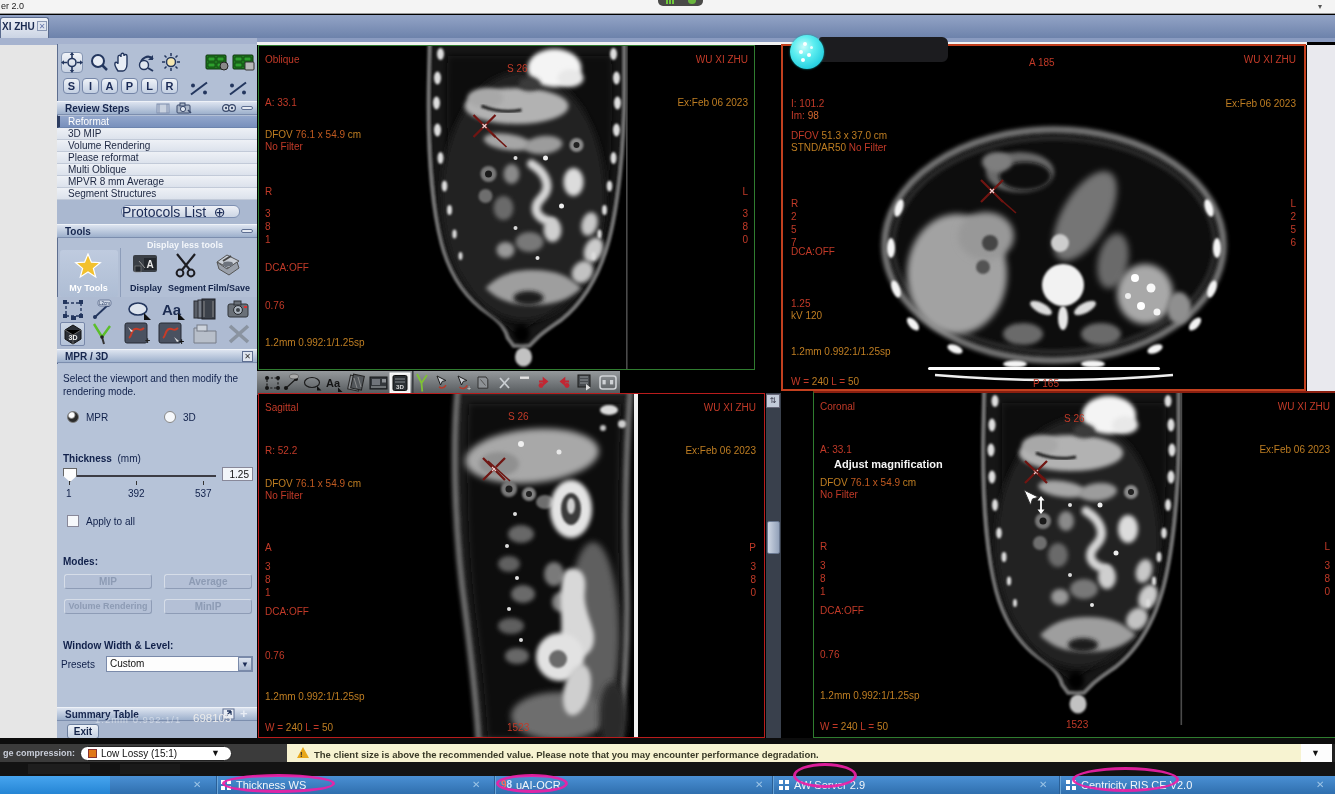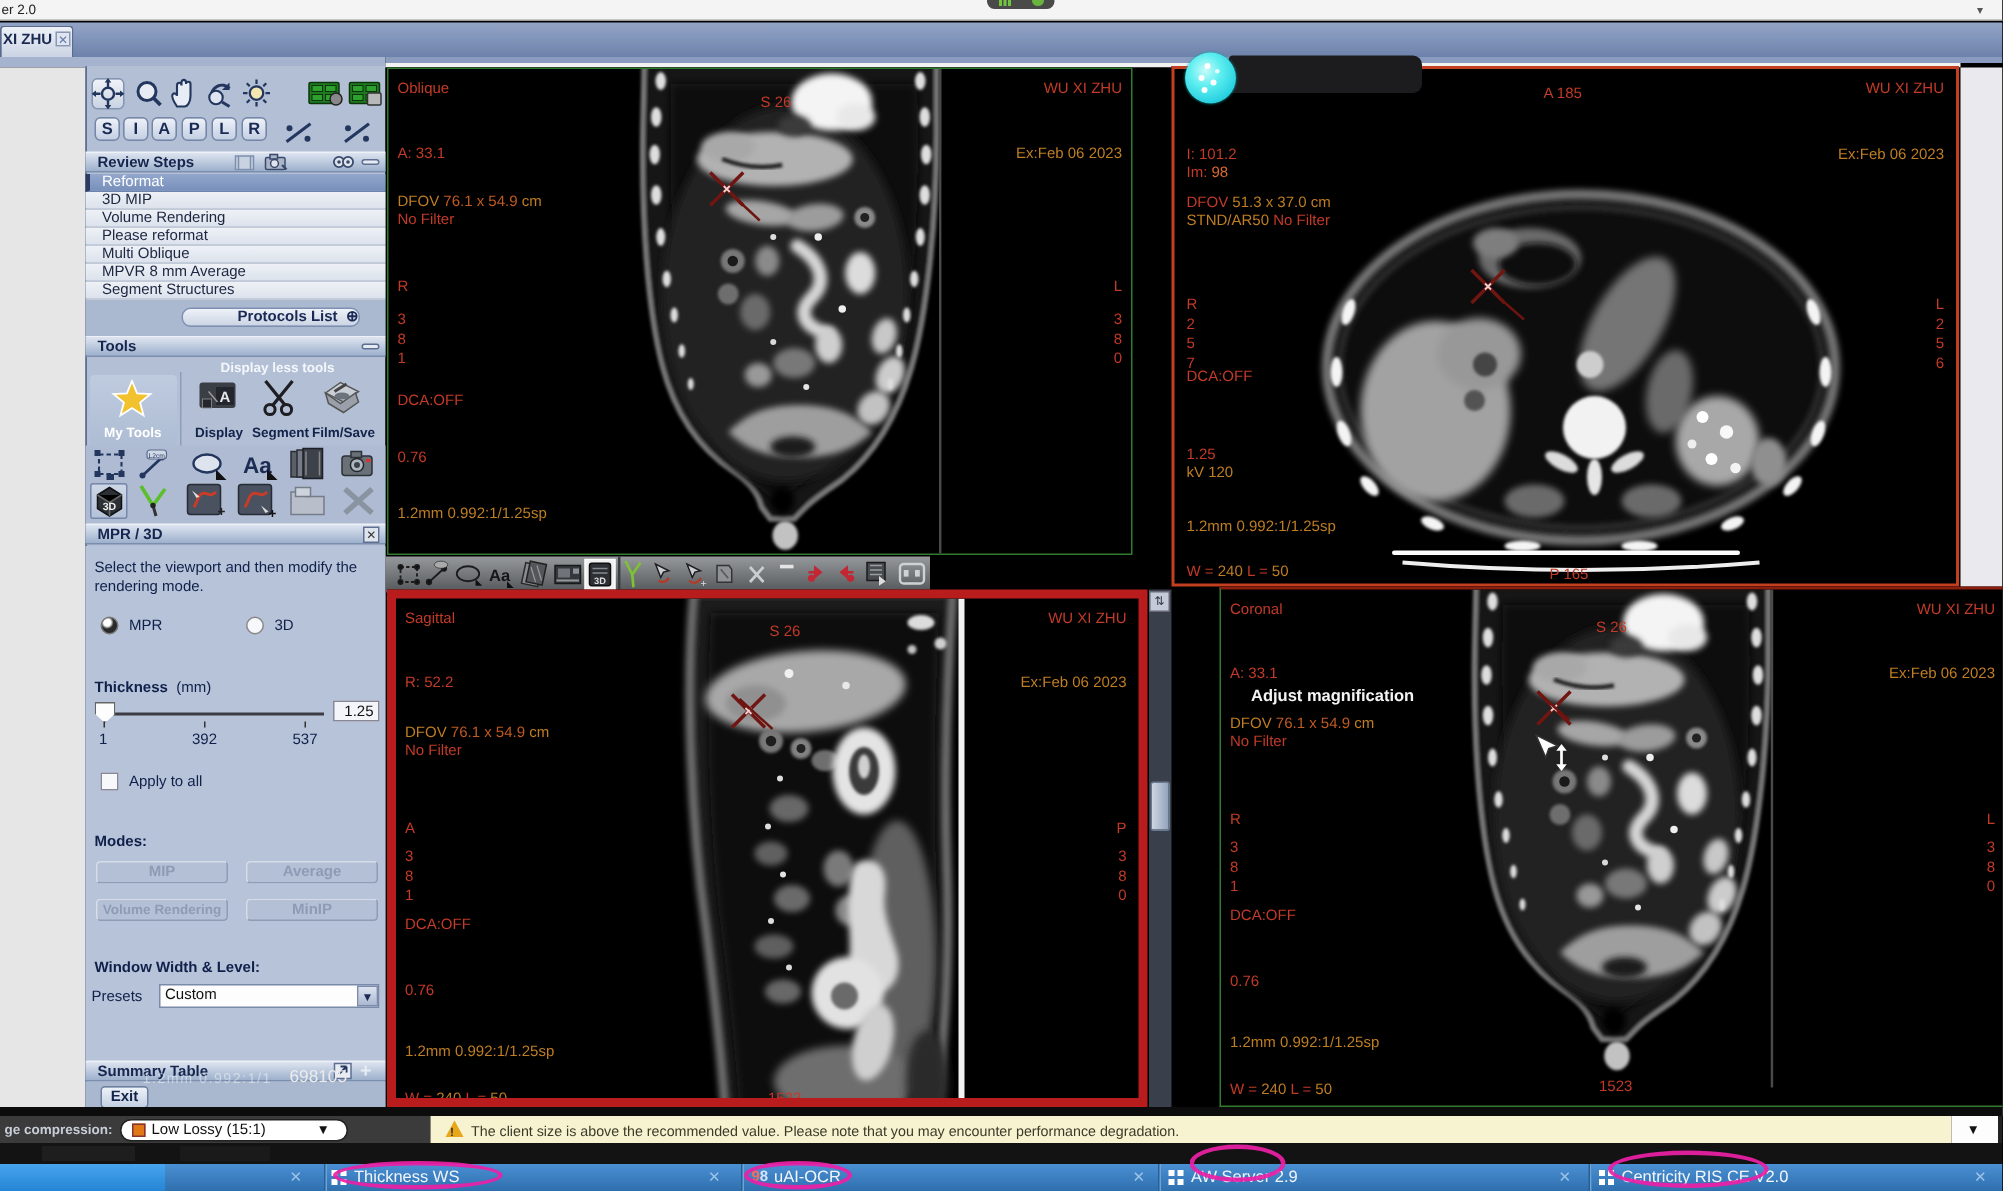--- a/index.html
+++ b/index.html
@@ -123,21 +123,21 @@
 <div class="abs" style="left:241px;top:106px;width:12px;height:4px;background:#e6ebf3;border:1px solid #5e6f92;border-radius:2px"></div>
 
 <div class="rsrow" style="top:116px;background:linear-gradient(#93a7cc,#7890bc);color:#fff;border-bottom-color:#6c84ae;border-left:3px solid #2c3c60;padding-left:8px">Reformat</div>
 <div class="rsrow" style="top:128px">3D MIP</div>
 <div class="rsrow" style="top:140px">Volume Rendering</div>
 <div class="rsrow" style="top:152px">Please reformat</div>
 <div class="rsrow" style="top:164px">Multi Oblique</div>
 <div class="rsrow" style="top:176px">MPVR 8 mm Average</div>
 <div class="rsrow" style="top:188px">Segment Structures</div>
 <div class="abs" style="left:57px;top:200px;width:200px;height:24px;background:#aab8d0"></div>
-<div class="abs" style="left:121px;top:205px;width:119px;height:13px;background:linear-gradient(#eef1f7,#ccd5e4);border:1px solid #7e90b2;border-radius:6px;font-size:10px;font-weight:bold;color:#1a2a55;text-align:right;line-height:12px">Protocols List&nbsp;&nbsp;⊕</div>
+<div class="abs" style="left:121px;top:205px;width:119px;height:13px;background:linear-gradient(#eef1f7,#ccd5e4);border:1px solid #7e90b2;border-radius:6px;font-size:14px;font-weight:normal;color:#1a2a55;text-align:left;line-height:12px">Protocols List&nbsp;&nbsp;⊕</div>
 
 <div class="hdr" style="top:224px">Tools</div>
 <div class="abs" style="left:241px;top:229px;width:12px;height:4px;background:#e6ebf3;border:1px solid #5e6f92;border-radius:2px"></div>
 <div class="abs" style="left:147px;top:240px;font-size:9px;font-weight:bold;color:#f4f7fb;">Display less tools</div>
 
 <div class="abs" style="left:60px;top:250px;width:58px;height:47px;background:linear-gradient(#bfcbdf,#aebdd4);border-radius:3px"></div>
 <svg class="abs" style="left:74px;top:253px;width:28px;height:26px" viewBox="0 0 28 26">
     <path d="M14 1l3.4 8.2 8.9.5-6.9 5.7 2.3 8.6L14 19l-7.7 5 2.3-8.6-6.9-5.7 8.9-.5z" fill="#f2c12e" stroke="#fff" stroke-width="1.2"></path>
   </svg>
 <div class="abs" style="left:61px;top:283px;width:55px;font-size:9px;font-weight:bold;color:#fff;text-align:center">My Tools</div>
@@ -496,21 +496,21 @@
 <div class="vtxt r" style="right:8px;top:152px">L</div>
 <div class="vtxt r dg" style="left:8px;top:164px">2<br>5<br>7</div>
 <div class="vtxt r dg" style="right:8px;top:164px;text-align:right">2<br>5<br>6</div>
 <div class="vtxt r" style="left:8px;top:200px">DCA:OFF</div>
 <div class="vtxt r" style="left:8px;top:252px">1.25</div>
 <div class="vtxt o" style="left:8px;top:264px">kV 120</div>
 <div class="vtxt o" style="left:8px;top:300px">1.2mm 0.992:1/1.25sp</div>
 <div class="vtxt r" style="left:8px;top:330px">W = <span class="o">240</span> L = <span class="o">50</span></div>
 <div class="vtxt r" style="left:250px;top:332px">P 165</div>
 </div>
-<div id="vpBL" class="abs" style="left:258px;top:393px;width:507px;height:345px;border:6px solid #b91c1c;background:#000;overflow:hidden">
+<div id="vpBL" class="abs" style="left:258px;top:393px;width:507px;height:345px;border:1px solid #b91c1c;background:#000;overflow:hidden">
 <svg width="505" height="343" style="position:absolute;left:0;top:0">
 <path d="M198,-5 C192,60 196,150 206,220 C212,268 217,310 219,348 L360,348 C366,300 370,240 368,180 C366,120 368,55 372,-5 Z" fill="#1c1c1c" stroke="#858585" stroke-width="4" filter="url(#b2)"></path>
 <path d="M210,10 C206,90 210,170 218,230 C223,272 227,310 229,344 L352,344 C358,300 362,240 360,180 C358,120 360,55 362,10 Z" fill="#0e0e0e" filter="url(#b3)"></path>
 <ellipse cx="334" cy="240" rx="26" ry="92" fill="#5e5e5e" filter="url(#b3)"></ellipse>
 <ellipse cx="300" cy="322" rx="48" ry="24" fill="#6e6e6e" filter="url(#b3)"></ellipse>
 <ellipse cx="354" cy="322" rx="14" ry="34" fill="#2a2a2a" filter="url(#b3)"></ellipse>
 <ellipse cx="273" cy="62" rx="67" ry="27" fill="#a8a8a8" filter="url(#b3)" transform="rotate(-5 273 62)"></ellipse>
 <ellipse cx="240" cy="70" rx="20" ry="12" fill="#909090" filter="url(#b2)"></ellipse>
 <circle cx="262" cy="50" r="3" fill="#f0f0f0"></circle>
       <circle cx="300" cy="58" r="2.5" fill="#e8e8e8"></circle>
@@ -598,21 +598,21 @@
 <div class="abs" style="left:0;top:738px;width:1335px;height:6px;background:#0c0c0c"></div>
 <div class="abs" style="left:0;top:744px;width:287px;height:18px;background:#3b3b3b"></div>
 <div class="abs" style="left:3px;top:748px;font-size:9px;font-weight:bold;color:#c8cdd8">ge compression:</div>
 <div class="abs" style="left:80px;top:746px;width:152px;height:15px;background:#fff;border-radius:8px;border:1px solid #222"></div>
 <div class="abs" style="left:88px;top:749px;width:9px;height:9px;background:#e07818;border:1px solid #833">&nbsp;</div>
 <div class="abs" style="left:101px;top:748px;font-size:10px;color:#111">Low Lossy (15:1)</div>
 <div class="abs" style="left:211px;top:748px;font-size:9px;color:#111">▼</div>
 <div class="abs" style="left:287px;top:744px;width:1014px;height:18px;background:#f7f3d1"></div>
 <div class="abs" style="left:297px;top:747px;width:0;height:0;border-left:6px solid transparent;border-right:6px solid transparent;border-bottom:11px solid #e8a718"></div>
 <div class="abs" style="left:300px;top:750px;font-size:8px;font-weight:bold;color:#333">!</div>
-<div class="abs" style="left:314px;top:749px;font-size:9.5px;font-weight:normal;color:#3a3a28">The client size is above the recommended value. Please note that you may encounter performance degradation.</div>
+<div class="abs" style="left:314px;top:749px;font-size:9.5px;font-weight:bold;color:#3a3a28">The client size is above the recommended value. Please note that you may encounter performance degradation.</div>
 <div class="abs" style="left:1301px;top:744px;width:31px;height:18px;background:#fdfdfd"></div>
 <div class="abs" style="left:1311px;top:748px;font-size:9px;color:#111">▼</div>
 <div class="abs" style="left:1332px;top:744px;width:3px;height:18px;background:#222"></div>
 <div class="abs" style="left:0;top:762px;width:1335px;height:14px;background:#131313"></div>
 <div class="abs" style="left:28px;top:764px;width:62px;height:10px;background:#1e1e1e"></div>
 <div class="abs" style="left:120px;top:764px;width:60px;height:10px;background:#1a1a1a"></div>
 
 <div id="taskbar" class="abs" style="left:0;top:776px;width:1335px;height:18px;background:linear-gradient(#4a90d4,#2f6fae)"></div>
 <div class="abs" style="left:0;top:776px;width:110px;height:18px;background:linear-gradient(#47a5ef,#2585d4)"></div>
 <div class="abs" style="left:110px;top:776px;width:106px;height:18px;background:linear-gradient(#4a90d4,#2f6fae)"></div>

